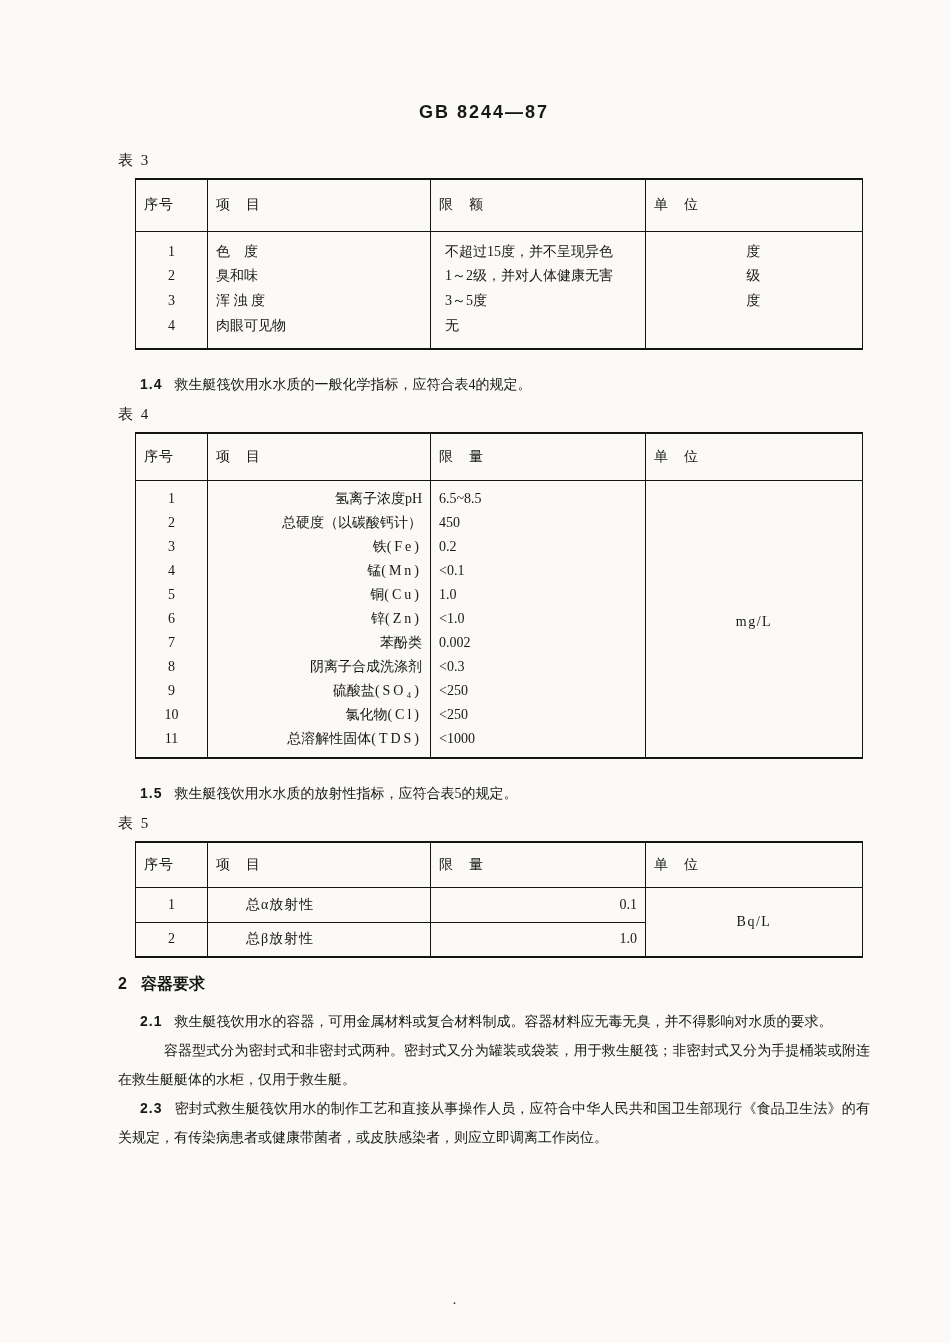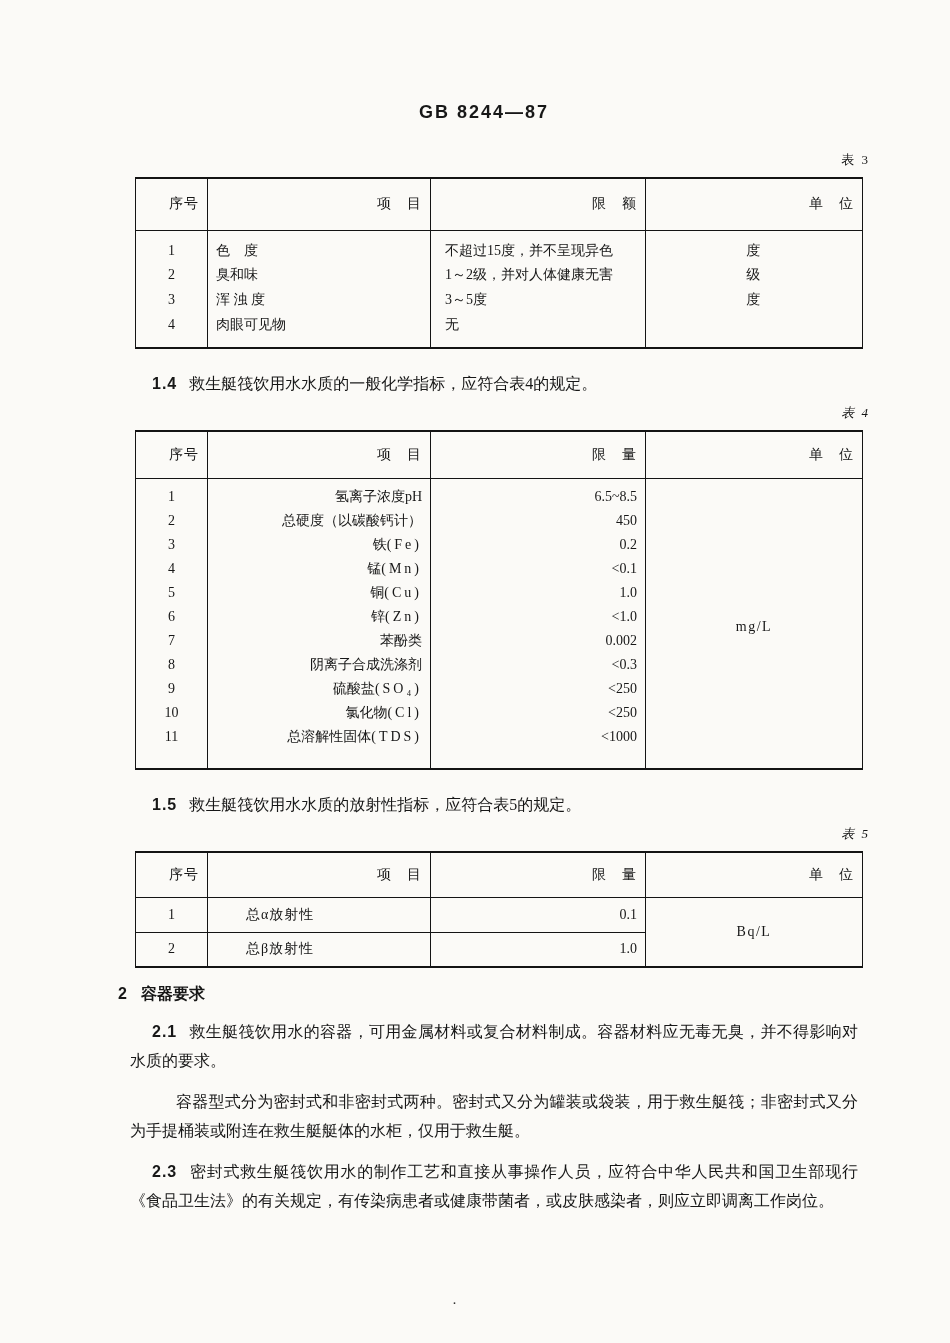--- a/index.html
+++ b/index.html
@@ -20,25 +20,25 @@
     margin: 0 0 0 -20px;
     padding-top: 102px;
     text-align: center;
     font-size: 18px;
     font-weight: bold;
     letter-spacing: 2px;
     font-family: "Liberation Sans", sans-serif;
   }
   .tcaption {
     margin-top: 28px;
-    text-align: right;
-    font-size: 13px;
+    text-align: left;
+    font-size: 15px;
     letter-spacing: 2px;
   }
-  .tcaption.tight { margin-top: 6px; font-style: italic; }
+  .tcaption.tight { margin-top: 6px; }
 
   table.gbtable {
     border-collapse: collapse;
     table-layout: fixed;
     width: 727px;
     margin-left: 17px;
     margin-top: 8px;
     font-size: 14px;
     border-top: 2.5px solid #141414;
     border-bottom: 2.5px solid #141414;
@@ -49,53 +49,53 @@
   .gbtable col.c4 { width: 217px; }
   .gbtable th, .gbtable td {
     border-left: 1.3px solid #141414;
     border-right: 1.3px solid #141414;
     font-weight: normal;
     padding: 2px 8px;
     line-height: 20px;
   }
   .gbtable thead th {
     border-bottom: 1.3px solid #141414;
-    text-align: right;
+    text-align: left;
     letter-spacing: 1px;
     margin-top: 12px;
   }
   .gbtable td.no { text-align: center; }
   .gbtable td.unit { text-align: center; vertical-align: middle; letter-spacing: 1.5px; }
 
   .t3 thead tr { height: 52px; }
   .t3 tbody tr { height: 25px; }
   .t3 tbody tr:first-child td { padding-top: 10px; }
   .t3 tbody tr:last-child td { padding-bottom: 12px; }
   .t3 td.item { text-align: left; }
   .t3 td.limit { text-align: left; padding-left: 14px; }
 
   .t4 thead tr { height: 48px; }
   .t4 tbody tr { height: 24px; }
   .t4 tbody tr:first-child td { padding-top: 8px; }
-  .t4 tbody tr:last-child td { padding-bottom: 21px; }
+  .t4 tbody tr:last-child td { padding-bottom: 8px; }
   .t4 td.item { text-align: right; }
   .t4 td.item .iname { display: inline-block; min-width: 148px; }
   .t4 td.item .iformula { letter-spacing: 3px; }
-  .t4 td.limit { text-align: right; }
+  .t4 td.limit { text-align: left; }
 
   .t5 thead tr { height: 45px; }
   .t5 tbody tr { height: 35px; }
   .t5 td.item { text-align: left; padding-left: 38px; letter-spacing: 1px; }
   .t5 td.limit { text-align: right; }
   .t5 td.hline { border-bottom: 1.3px solid #141414; }
 
   .clauses { margin-top: 20px; }
   p.clause {
-    margin: 12px;
-    font-size: 16px;
+    margin: 0;
+    font-size: 14px;
     line-height: 29px;
     text-align: justify;
     text-indent: 22px;
   }
   p.clause b {
     margin-right: 12px;
     letter-spacing: 1px;
     font-family: "Liberation Sans", sans-serif;
   }
   p.clause.cont { text-indent: 46px; }

